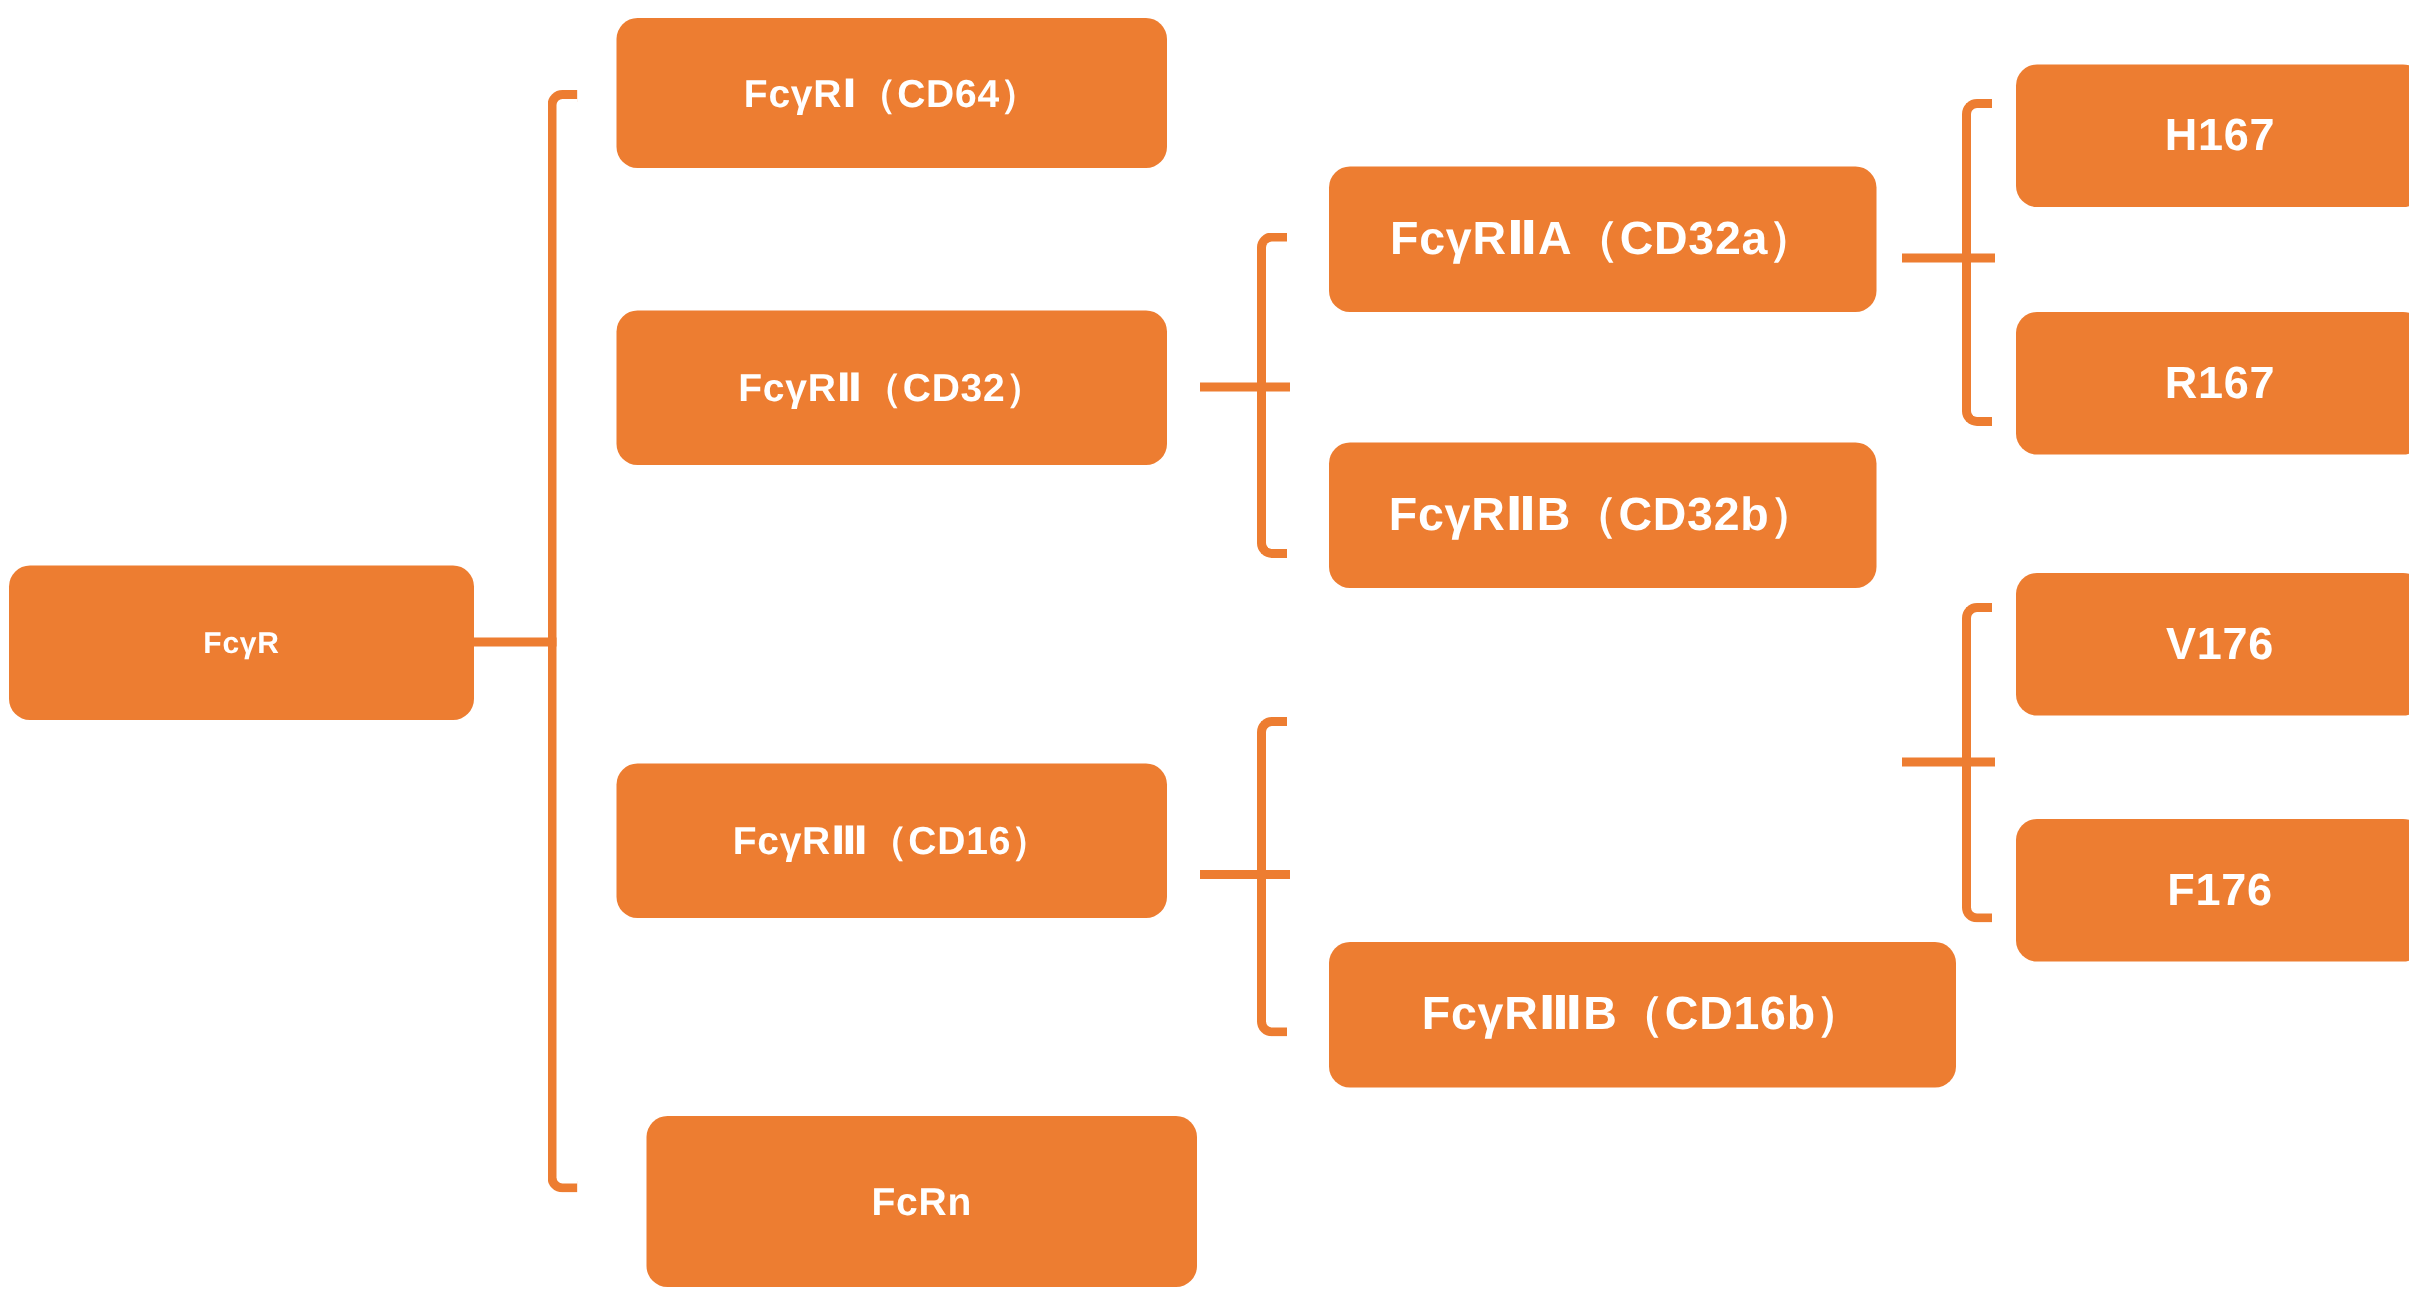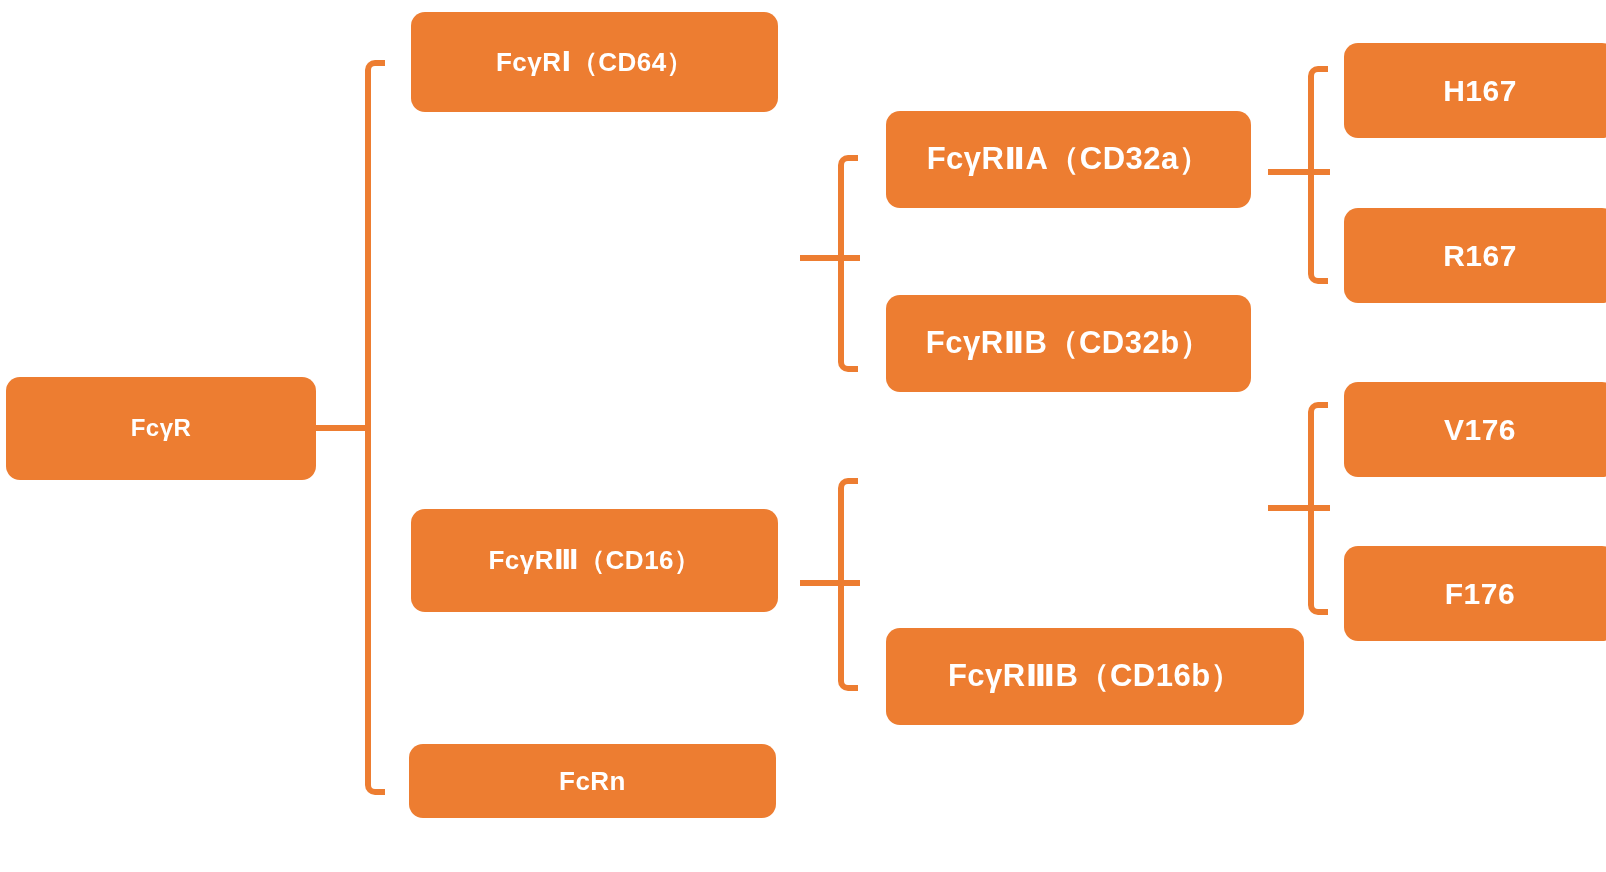--- a/index.html
+++ b/index.html
@@ -27,21 +27,21 @@
     font-weight: bold;
     display: flex;
     align-items: center;
     justify-content: center;
     text-align: center;
     letter-spacing: 0.5px;
     line-height: 1.1;
     white-space: nowrap;
     user-select: none;
   }
-  .node.lvl1 { font-size: 24px; }
+  .node.lvl1 { font-size: 20px; }
   .node.lvl2 { font-size: 26px; }
   .node.lvl3 { font-size: 31px; }
   .node.lvl4 { font-size: 30px; }
 
   
   .bracket {
     position: absolute;
     box-sizing: border-box;
     border: 6px solid #ED7D31;
     border-radius: 10px;
@@ -63,24 +63,25 @@
 
 <div id="diagram">
 
   <div class="node lvl1" style="left:6px; top:377px; width:310px; height:103px;">FcγR</div>
 
   <div class="stub" style="left:316px; top:425px; width:55px;"></div>
   <div class="bracket open-right" style="left:365px; top:60px; width:20px; height:735px;"></div>
 
   <div class="node lvl2" style="left:411px; top:12px; width:367px; height:100px;">FcγRⅠ（CD64）</div>
 
+  <div class="node lvl2" style="left:411px; top:207px; width:367px; height:103px;">FcγRⅡ（CD32）</div>
 
   <div class="node lvl2" style="left:411px; top:509px; width:367px; height:103px;">FcγRⅢ（CD16）</div>
 
-  <div class="node lvl2" style="left:409px; top:744px; width:367px; height:74px;">FcRn</div>
+  <div class="node lvl2" style="left:431px; top:744px; width:367px; height:114px;">FcRn</div>
 
   <div class="stub" style="left:800px; top:255px; width:60px;"></div>
   <div class="bracket open-right" style="left:838px; top:155px; width:20px; height:217px;"></div>
 
   <div class="stub" style="left:800px; top:580px; width:60px;"></div>
   <div class="bracket open-right" style="left:838px; top:478px; width:20px; height:213px;"></div>
 
   <div class="node lvl3" style="left:886px; top:111px; width:365px; height:97px;">FcγRⅡA（CD32a）</div>
 
   <div class="node lvl3" style="left:886px; top:295px; width:365px; height:97px;">FcγRⅡB（CD32b）</div>

